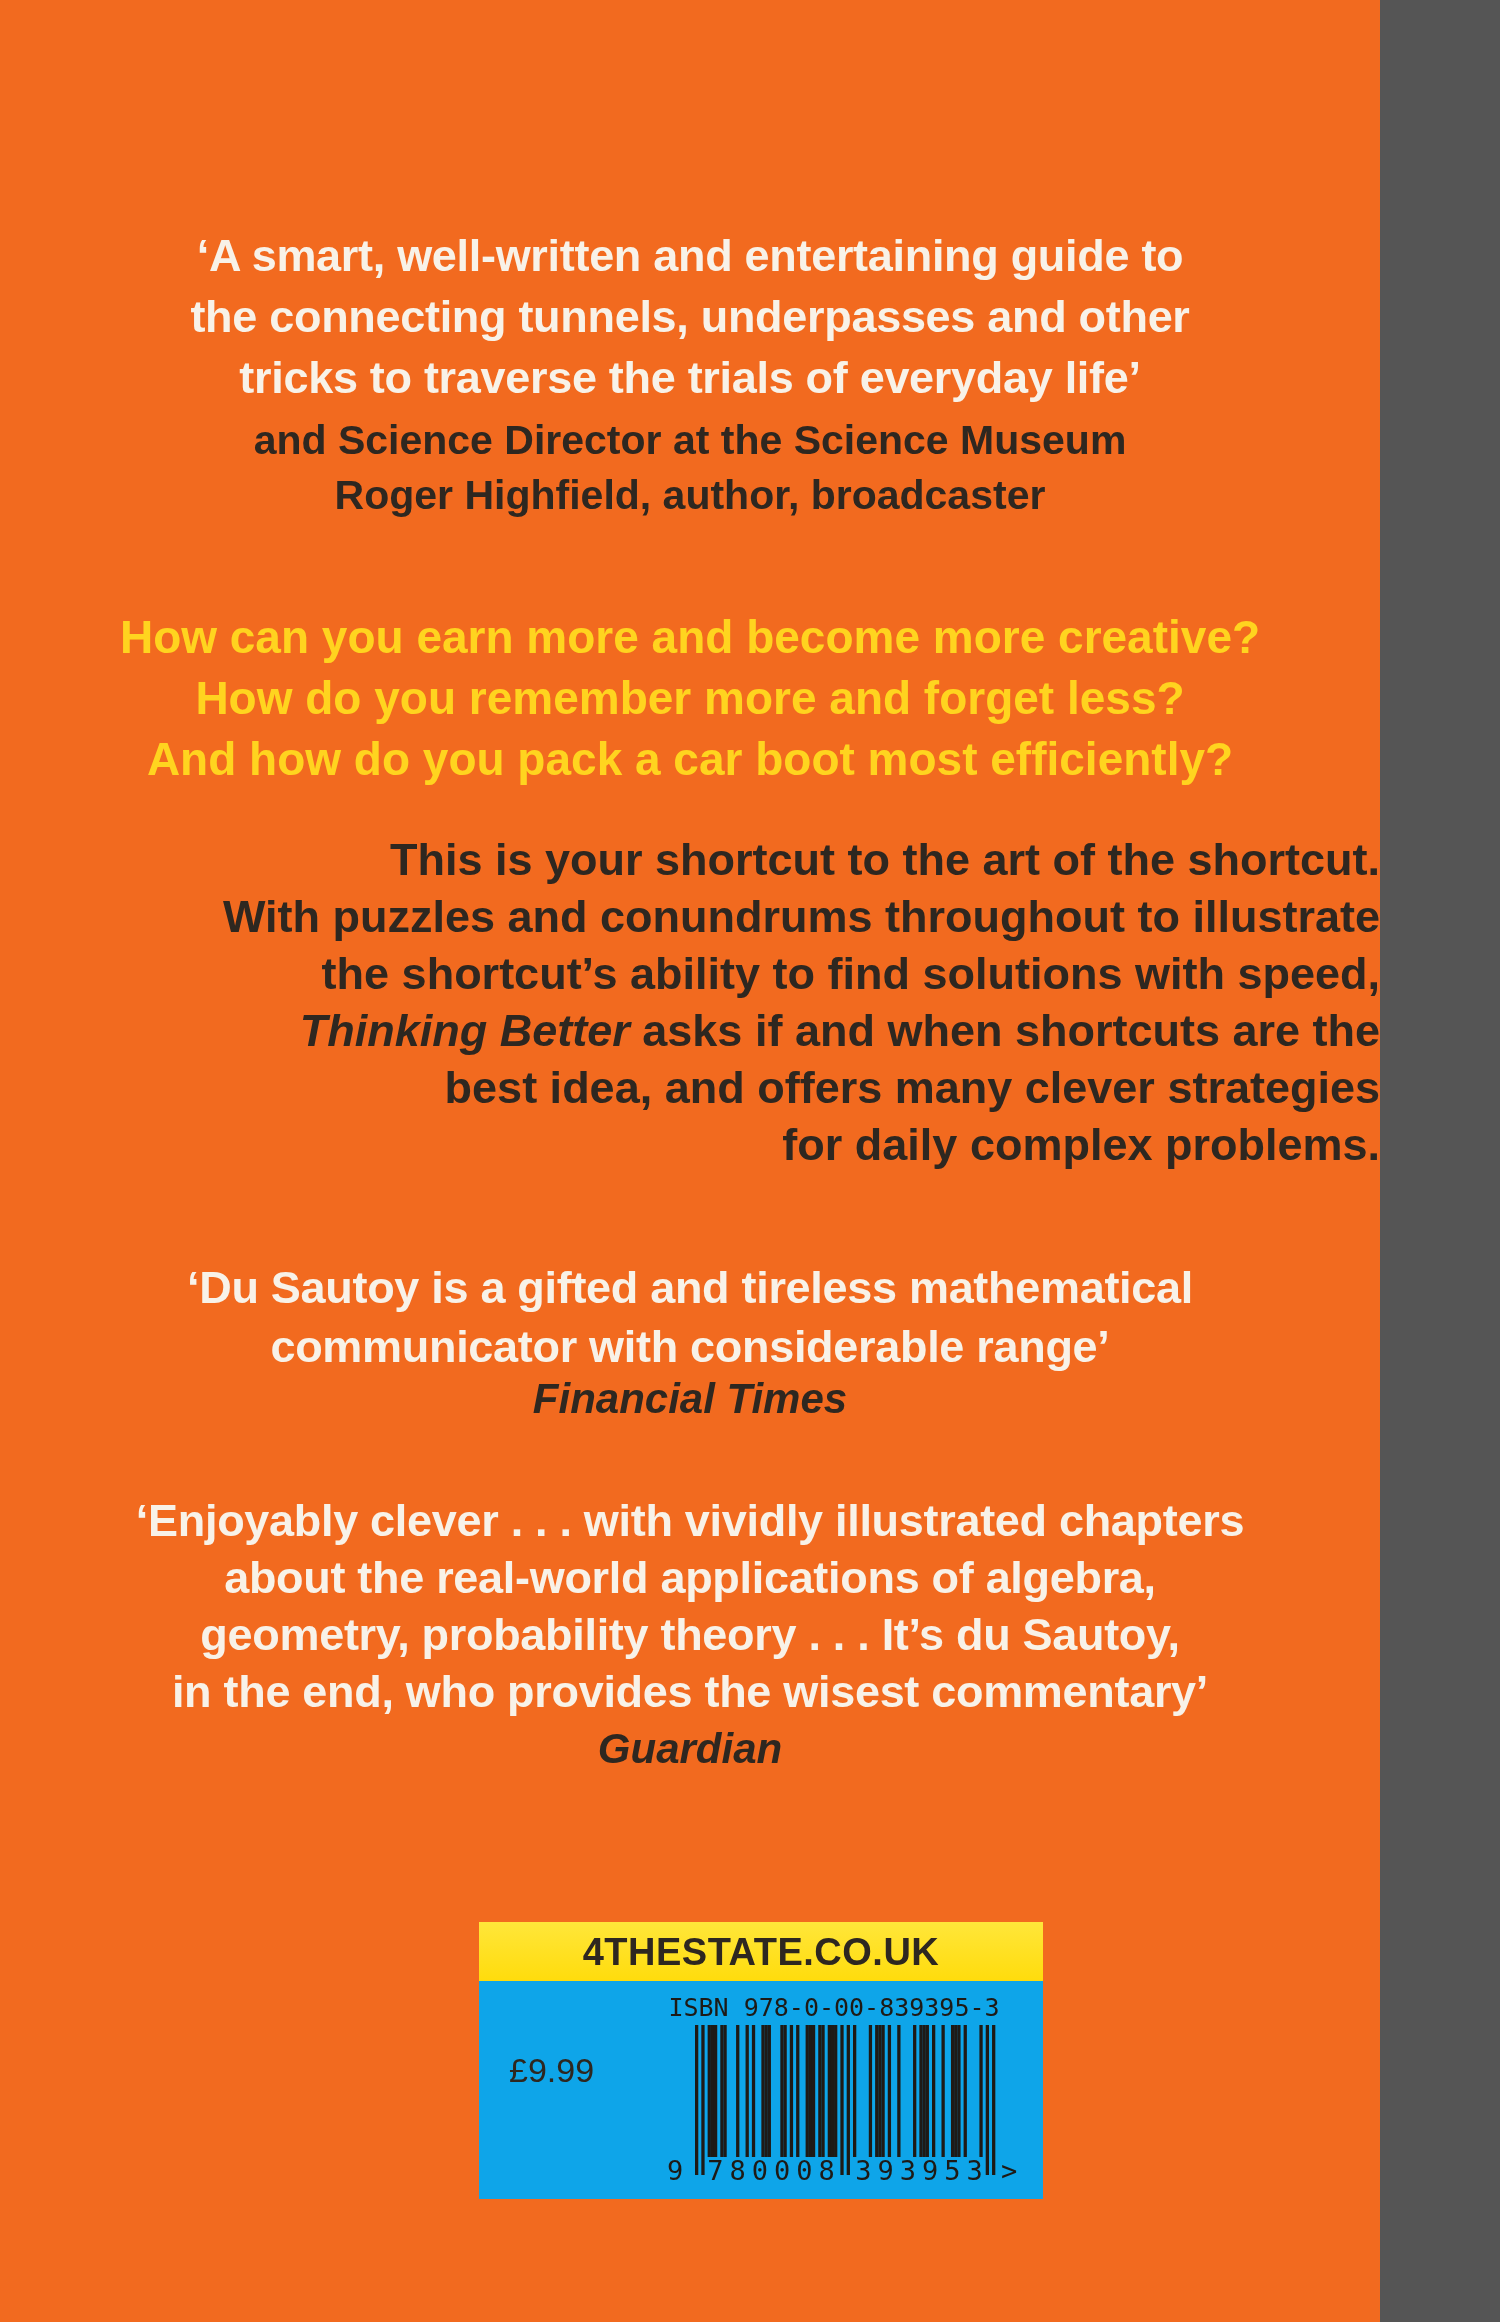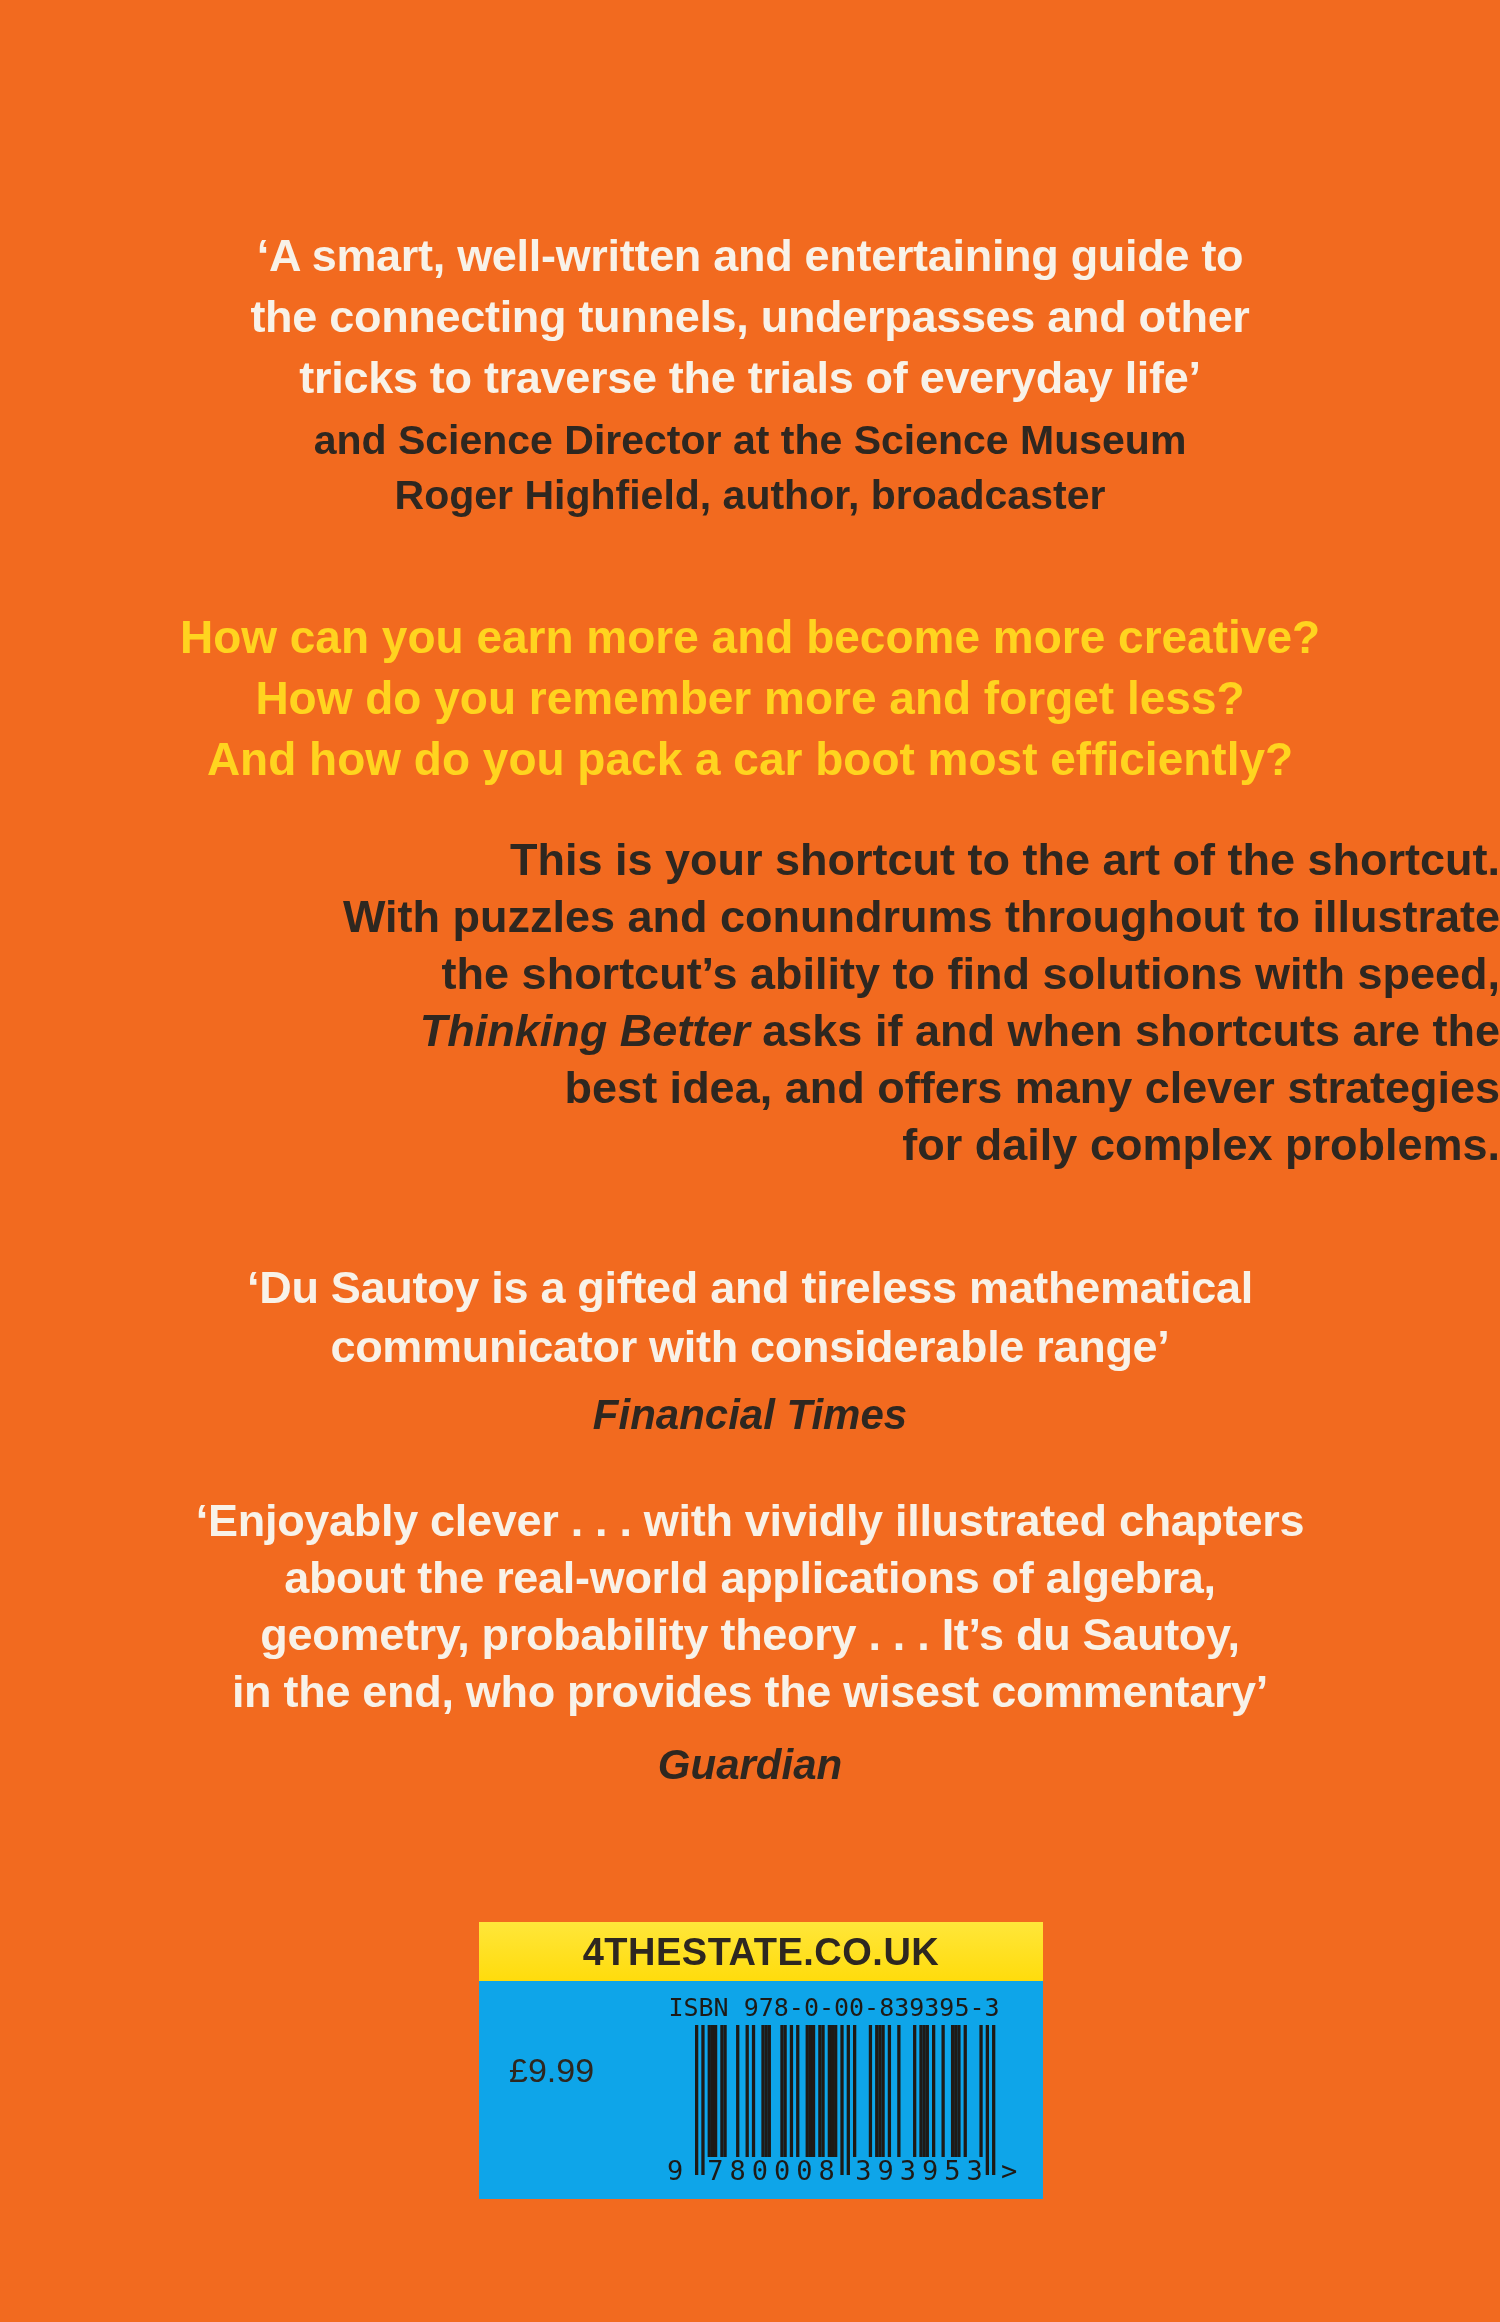--- a/index.html
+++ b/index.html
@@ -1,32 +1,32 @@
 <!DOCTYPE html>
 <html><head>
 <meta charset="utf-8">
 <style>
   html,body{margin:0;padding:0;background:#555;}
   .cover{
     position:relative;
-    width:1500px;height:2322px;
+    width:1380px;height:2322px;
     background:#F26A1F;
     overflow:hidden;
     font-family:"Liberation Sans", sans-serif;
     -webkit-font-smoothing:antialiased;
   }
   .block{position:absolute;left:0;width:100%;text-align:center;}
   .ln{white-space:nowrap;}
   .quote-white{color:#F8F2E8;font-weight:700;font-size:45px;line-height:61px;letter-spacing:-0.3px;}
   .attr-dark{color:#2E2720;font-weight:700;font-size:41px;line-height:55px;}
   .questions{color:#FFD41F;font-weight:700;font-size:46px;line-height:61px;}
   .synopsis{color:#2E2720;font-weight:700;font-size:45px;line-height:57px;text-align:right;}
   .synopsis .it{font-style:italic;}
   .ft{top:1258px;line-height:59px;}
-  .attr-italic{color:#2E2720;font-weight:700;font-style:italic;font-size:42px;line-height:46px;margin-top:16px;}
+  .attr-italic{color:#2E2720;font-weight:700;font-style:italic;font-size:42px;line-height:46px;}
   .guardian{top:1492px;line-height:57px;}
 
   .banner{
     position:absolute;left:479px;top:1922px;width:564px;height:59px;
     background:linear-gradient(180deg,#FFE63A 0%,#FFDC0C 100%);
     color:#2E2720;font-weight:700;font-size:38px;line-height:60px;
     text-align:center;letter-spacing:0.5px;
   }
   .isbn-box{
     position:absolute;left:479px;top:1981px;width:564px;height:218px;

